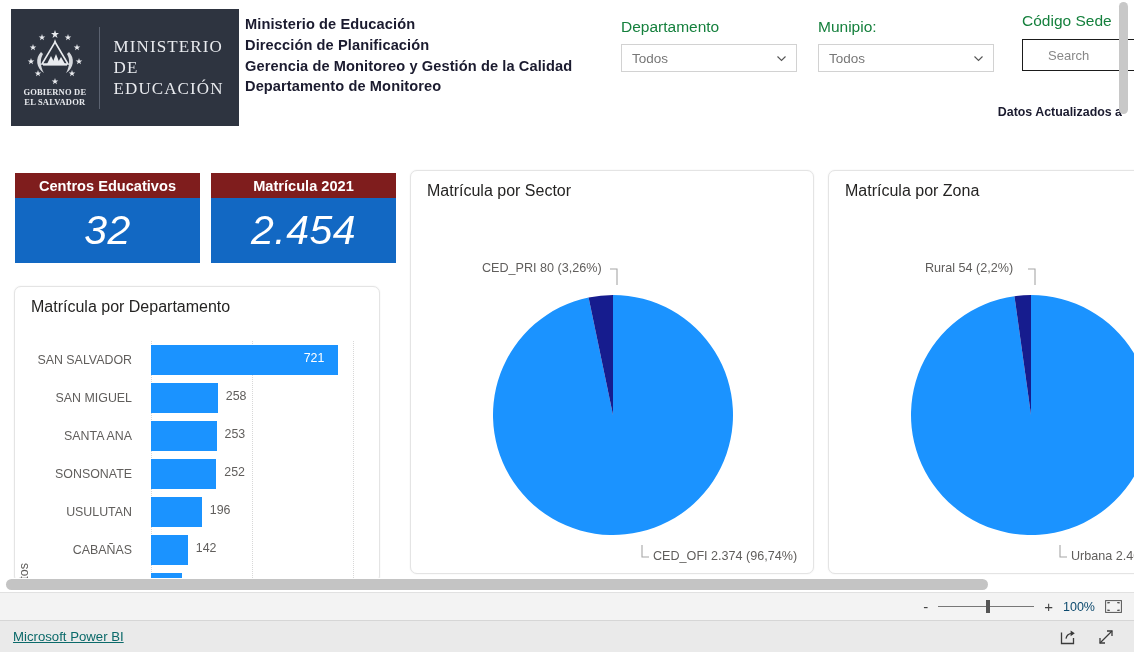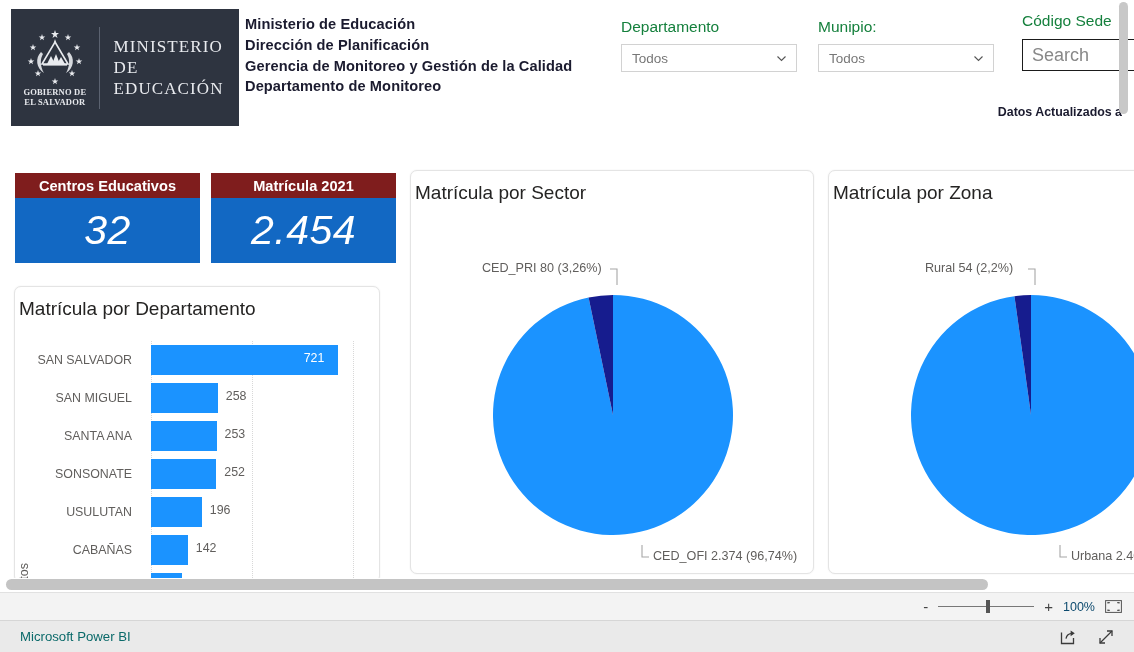--- a/index.html
+++ b/index.html
@@ -75,21 +75,21 @@
   }
   .dd-val { flex: 1; color: #777; font-size: 13.5px; }
   .chev { width: 13px; height: 13px; flex: 0 0 auto; }
   .chev svg { display: block; }
 
   .search-box {
     margin-top: 9px; width: 160px; height: 32px;
     border: 1.4px solid #1b1b1b; background: #fff;
     display: flex; align-items: center; padding: 0 9px;
   }
-  .search-ph { color: #888; font-size: 18px; }
+  .search-ph { color: #888; font-size: 13px; margin-left: 16px; }
 
   .updated {
     position: absolute; right: 6px; top: 105px;
     font-size: 12.4px; font-weight: bold; color: #1b1b2f;
     white-space: nowrap;
   }
 
   
   .hdr-vscroll {
     position: absolute; right: 0px; top: 2px;
@@ -137,22 +137,22 @@
   #kpi2 { left: 211px; top: 173px; }
 
   
   .card {
     position: absolute; background: #fff;
     border: 1px solid #e4e4e4; border-radius: 7px;
     box-shadow: 0 0 2px rgba(0,0,0,.07);
     overflow: hidden;
   }
   .card-title {
-    position: absolute; left: 4px; top: 11px;
-    font-size: 19px; color: #252423;
+    position: absolute; left: 16px; top: 11px;
+    font-size: 16px; color: #252423;
     white-space: nowrap;
   }
 
   
   #barCard { left: 14px; top: 286px; width: 366px; height: 297px; }
   .bar-plot { position: absolute; left: 0; top: 40px; width: 100%; height: 257px; }
   .bar-axis-title {
     position: absolute; left: 2px; bottom: 2px;
     font-size: 12.5px; color: #605e5c;
     writing-mode: vertical-rl; transform: rotate(180deg);
@@ -226,22 +226,22 @@
   .zfit svg { display: block; }
 
   .statusbar {
     position: absolute; left: 0; top: 620px;
     width: 1134px; height: 32px;
     background: #eaeaea;
     border-top: 1px solid #d6d6d6;
     display: flex; align-items: center;
   }
   .pbi-link {
-    margin-left: 20px; color: #0b6a6a; font-size: 13.2px;
-    cursor: pointer;
+    margin-left: 13px; color: #0b6a6a; font-size: 13.2px;
+    text-decoration: underline; cursor: pointer;
   }
   .sb-spacer { flex: 1; }
   .sb-icon { width: 20px; height: 20px; margin-right: 18px; }
   .sb-icon svg { display: block; }
 </style>
 </head>
 <body>
 
 <div id="root">
 

